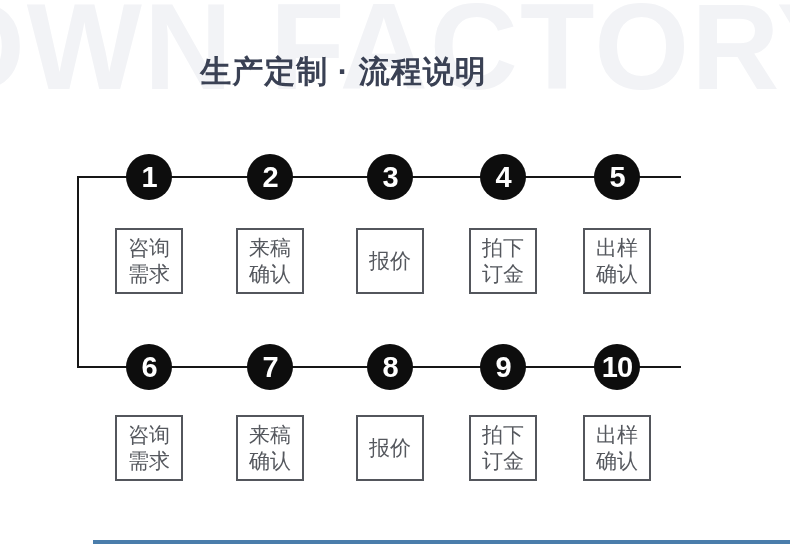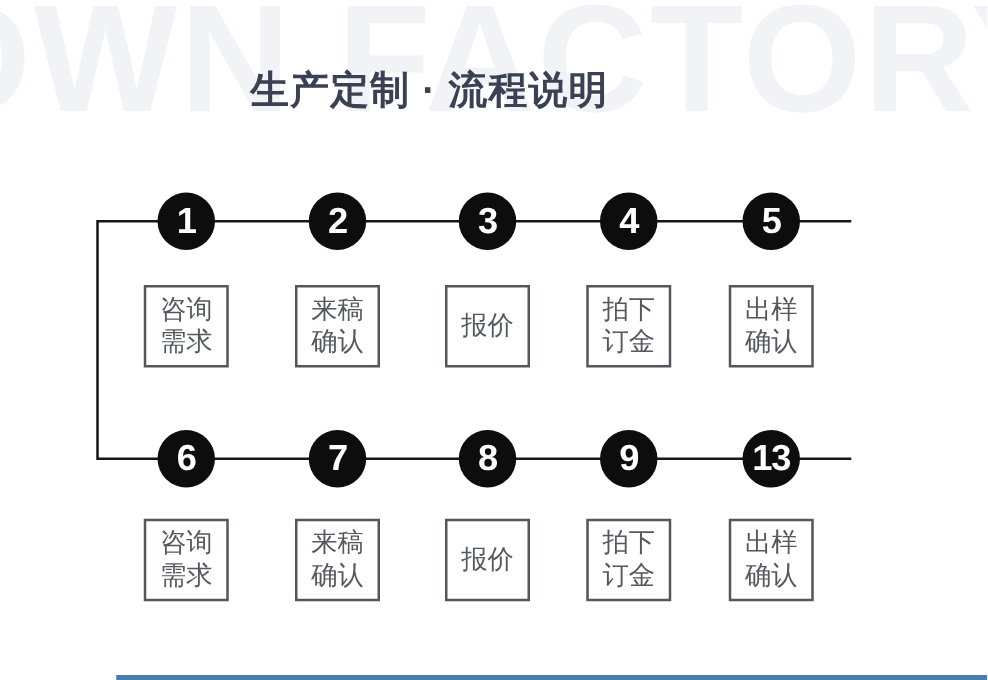--- a/index.html
+++ b/index.html
@@ -81,21 +81,21 @@
       </div>
       <div class="circle" style="left: 367px; top: 344px;">8</div>
       <div class="stepbox" style="left: 356px; top: 415px;">
         <div>报价</div>
       </div>
       <div class="circle" style="left: 480px; top: 344px;">9</div>
       <div class="stepbox" style="left: 469px; top: 415px;">
         <div>拍下</div>
         <div>订金</div>
       </div>
-      <div class="circle" style="left: 594px; top: 344px;">13</div>
+      <div class="circle" style="left: 594px; top: 344px;">10</div>
       <div class="stepbox" style="left: 583px; top: 415px;">
         <div>出样</div>
         <div>确认</div>
       </div>
     </div>
 
   <div class="accent-bar"></div>
 </div>
 
 </body></html>

